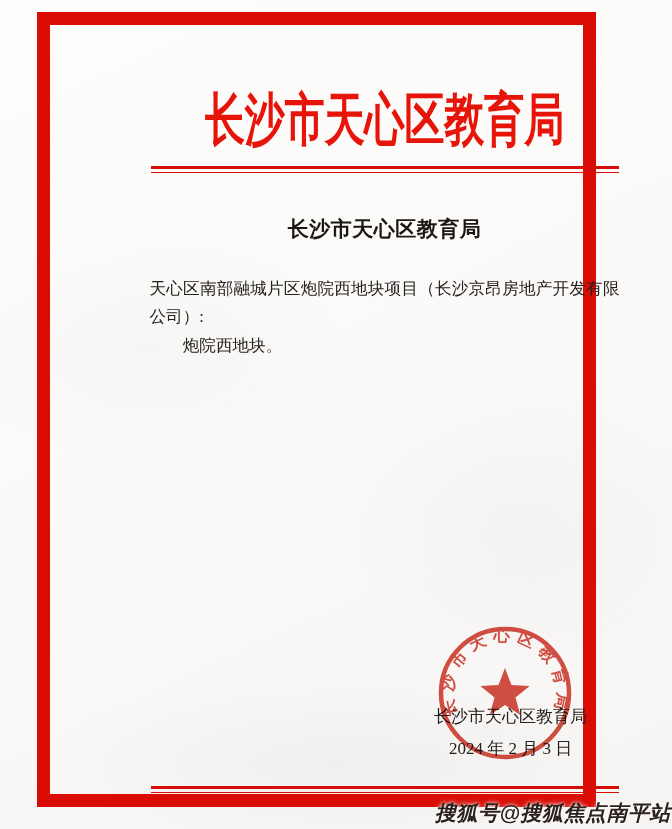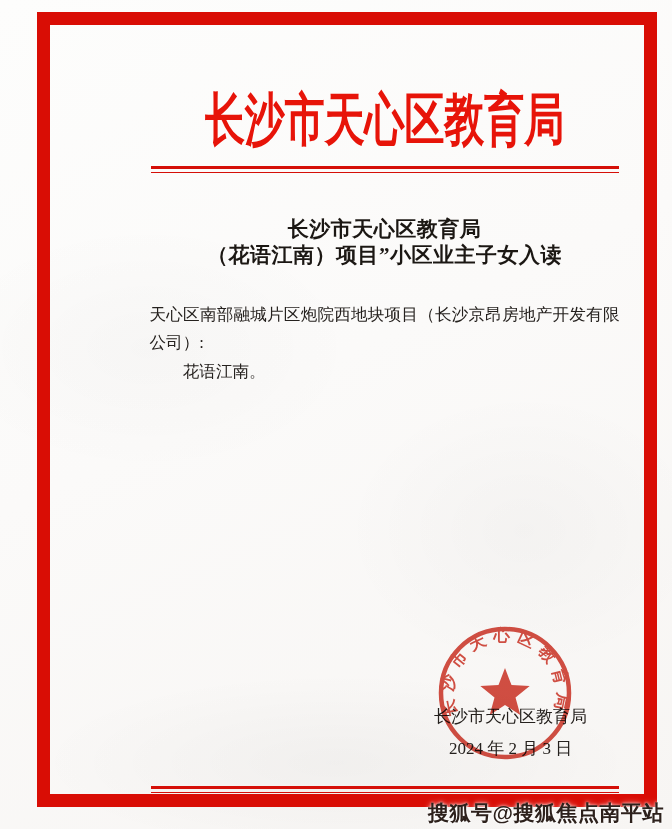--- a/index.html
+++ b/index.html
@@ -24,21 +24,21 @@
       radial-gradient(ellipse 300px 180px at 22% 42%, rgba(0,0,0,0.018), transparent 70%),
       radial-gradient(ellipse 260px 200px at 78% 64%, rgba(0,0,0,0.022), transparent 70%),
       radial-gradient(ellipse 400px 120px at 50% 92%, rgba(0,0,0,0.03), transparent 75%);
     pointer-events: none;
   }
   .frame {
     position: absolute;
     box-sizing: border-box;
     left: 37px;
     top: 12px;
-    width: 620px;
+    width: 559px;
     height: 795px;
     border: 13px solid #d90d05;
   }
   .content {
     position: absolute;
     left: 50px;
     top: 25px;
     width: 569px;
     height: 769px;
   }
@@ -112,56 +112,56 @@
     right: 0;
     bottom: 26px;
     width: 468px;
     margin: 0 auto;
     height: 3px;
     border-top: 3.5px solid #d50f08;
     border-bottom: 1.6px solid #d50f08;
   }
   .watermark {
     position: absolute;
-    right: 8px;
+    right: 1px;
     bottom: 2px;
     z-index: 5;
     font-family: "Liberation Sans", "DejaVu Sans", sans-serif;
     font-size: 21px;
     font-weight: 700;
     letter-spacing: 0.5px;
     color: #2d211c;
     text-shadow:
       0 0 3px rgba(255,255,255,0.9),
       0 0 6px rgba(255,255,255,0.6),
       1px 1px 0 rgba(255,255,255,0.45);
     white-space: nowrap;
+    font-style: italic;
   }
 </style>
 </head>
 <body>
 
 <div class="page">
 
   <div class="frame">
 
     <div class="content">
 
       <div class="agency-header">长沙市天心区教育局</div>
 
       <div class="double-rule"></div>
 
       <div class="doc-title">
         <div>长沙市天心区教育局</div>
-        <div>（花语江南）项目”小区业主子女入读</div>
       </div>
 
       <div class="body-text">
         <p>天心区南部融城片区炮院西地块项目（长沙京昂房地产开发有限公司）:</p>
-        <p class="indent">花语江南。</p>
+        <p class="indent">炮院西地块。</p>
       </div>
 
       <div class="signoff">
         <div>长沙市天心区教育局</div>
         <div>2024 年 2 月 3 日</div>
       </div>
 
       <svg class="seal" viewBox="0 0 150 150">
         <circle cx="75" cy="75" r="64" fill="none" stroke="#cf372a" stroke-width="4.5"></circle>
         <path id="sealArc" d="M 27.9 97 A 52 52 0 1 1 122.1 97" fill="none"></path>

